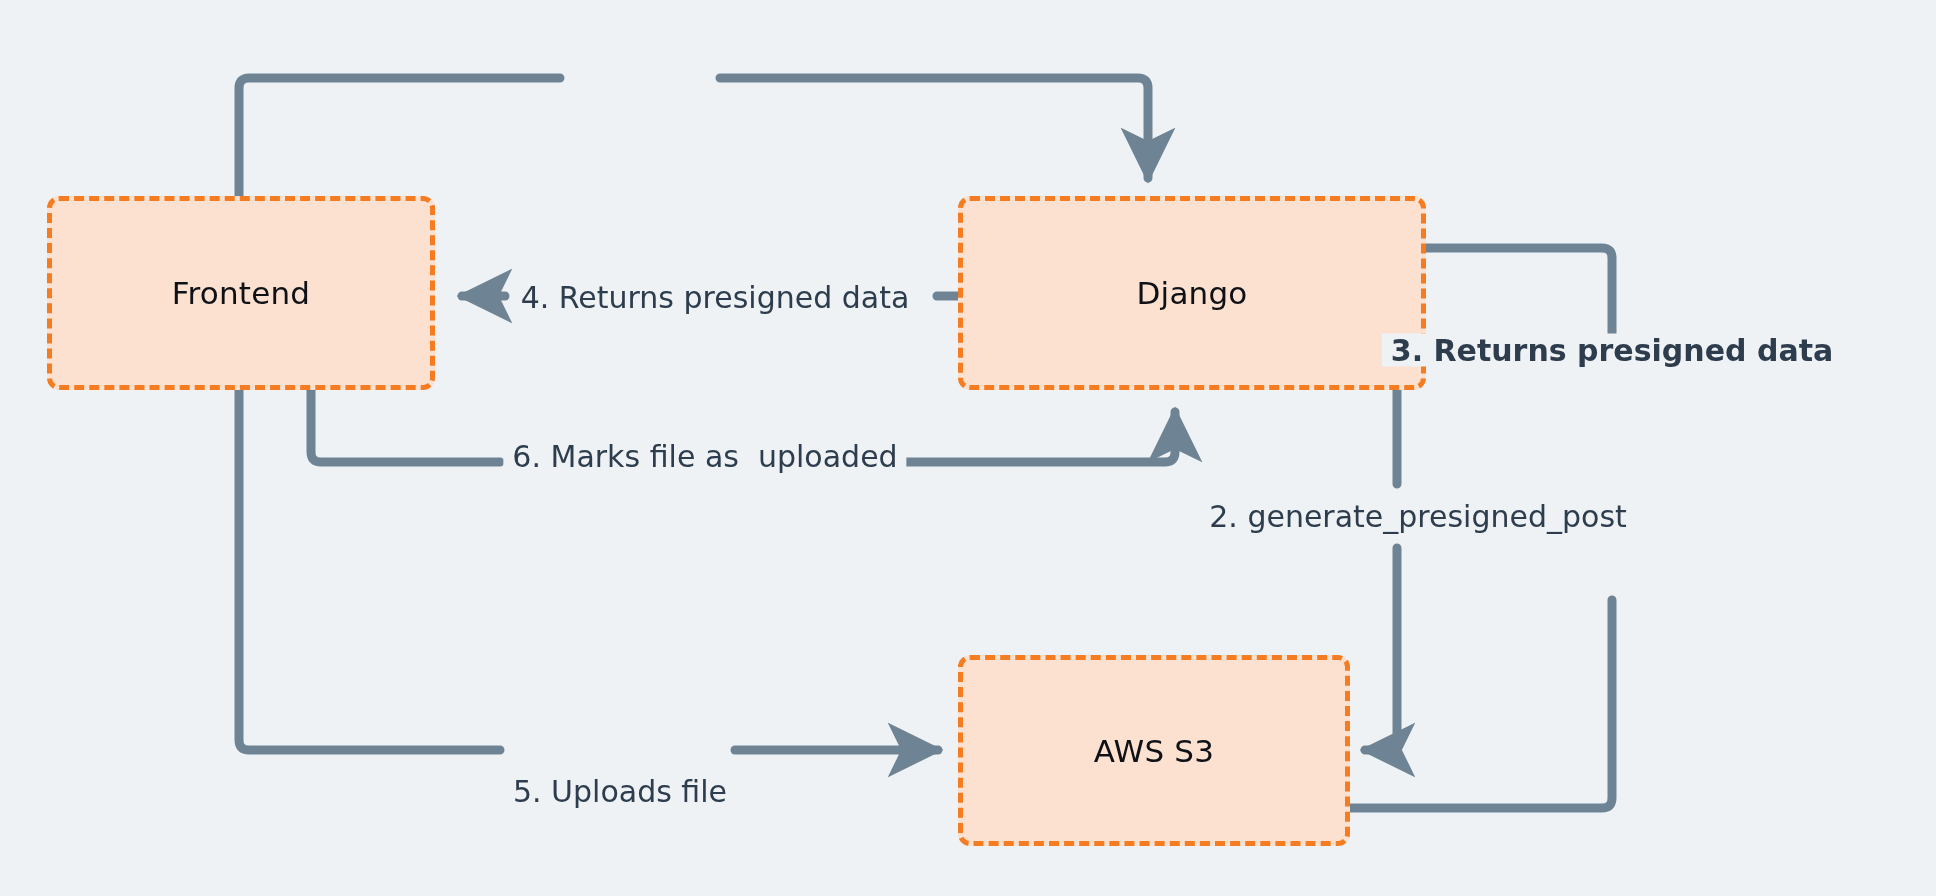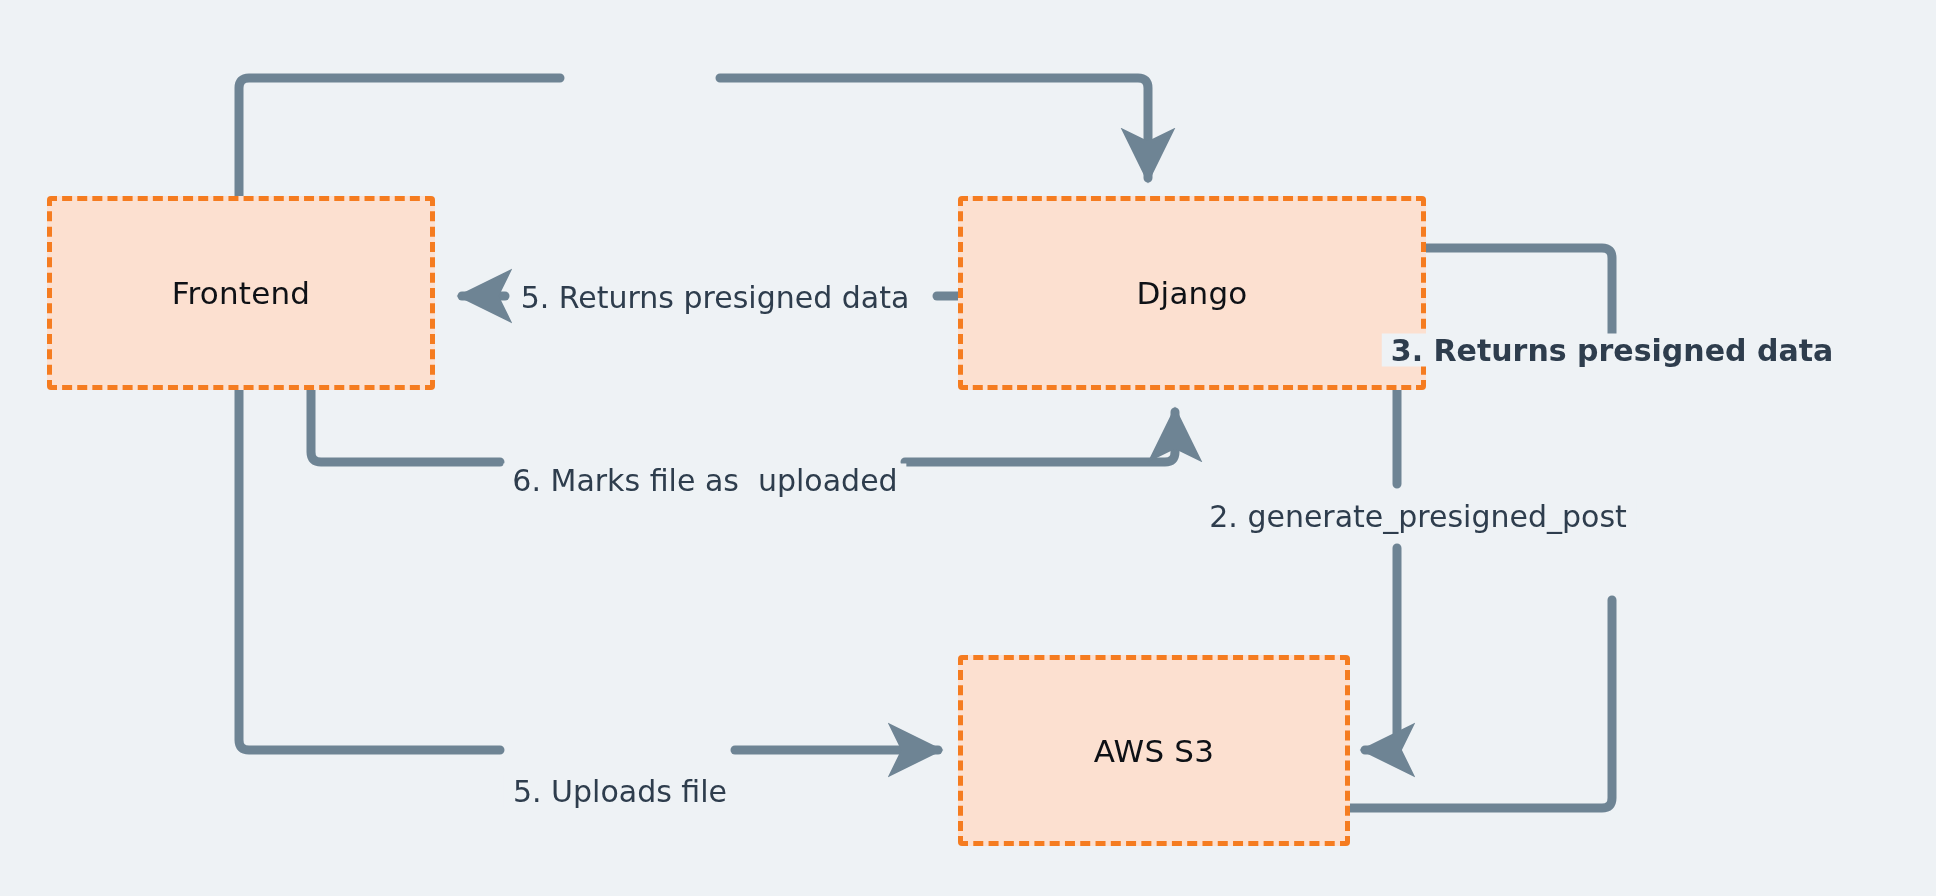--- a/index.html
+++ b/index.html
@@ -23,21 +23,21 @@
     left: 0;
     top: 0;
     width: 1936px;
     height: 896px;
   }
   .node-box {
     position: absolute;
     box-sizing: border-box;
     background: #fce0d0;
     border: 5px dashed #f57c20;
-    border-radius: 4px;
+    border-radius: 12px;
     display: flex;
     align-items: center;
     justify-content: center;
   }
   .node-label {
     font-family: "DejaVu Sans", "Liberation Sans", sans-serif;
     font-size: 31px;
     color: #0e1116;
     letter-spacing: 0.2px;
     white-space: pre;
@@ -98,19 +98,19 @@
 
   <div class="node-box" style="left:958px; top:655px; width:392px; height:191px;">
     <span class="node-label">AWS S3</span>
   </div>
 
 
   <div class="edge-label" style="left:1418px; top:516px;">2. generate_presigned_post</div>
 
   <div class="edge-label" style="left:1612px; top:350px;font-weight:bold;">3. Returns presigned data</div>
 
-  <div class="edge-label" style="left:715px; top:297px;">5. Returns presigned data</div>
+  <div class="edge-label" style="left:715px; top:297px;">4. Returns presigned data</div>
 
   <div class="edge-label" style="left:620px; top:751px;margin-top:40px;">5. Uploads file</div>
 
-  <div class="edge-label" style="left:705px; top:480px;">6. Marks file as  uploaded</div>
+  <div class="edge-label" style="left:705px; top:456px;">6. Marks file as  uploaded</div>
 
 </div>
 
 </body></html>

